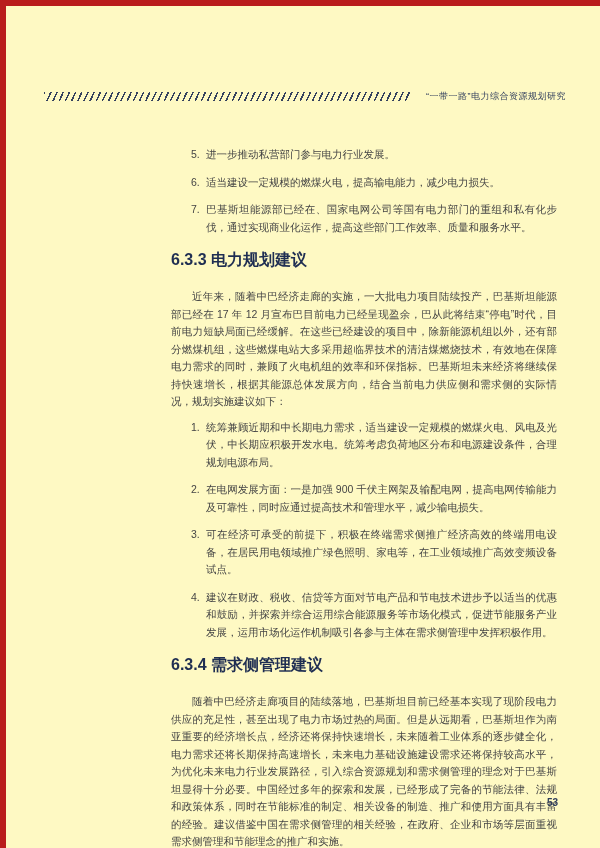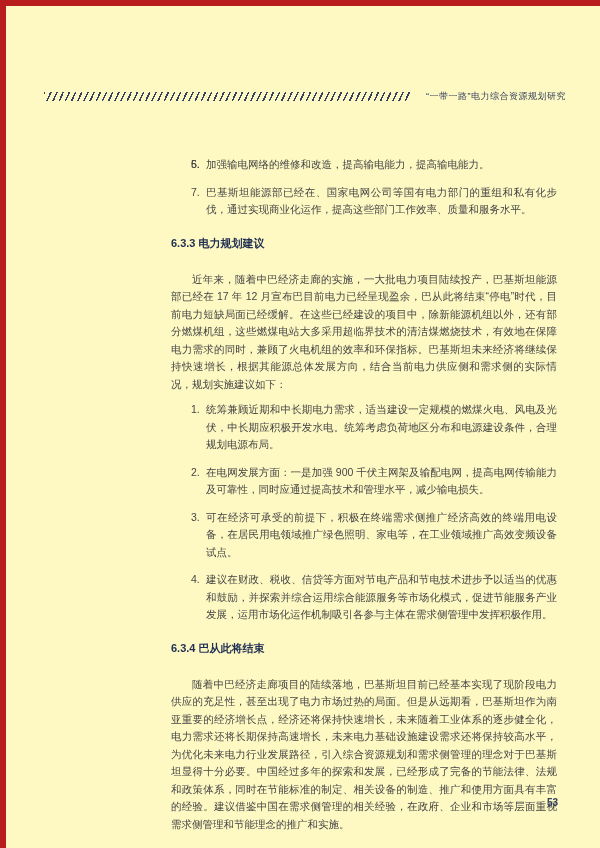--- a/index.html
+++ b/index.html
@@ -51,21 +51,21 @@
   .num-item{
     position:relative;
     padding-left:35px;
     margin-bottom:10px;
   }
   .num-item .num{
     position:absolute;
     left:20px;top:0;
   }
   .section-heading{
-    font-size:11px;
+    font-size:16px;
     font-weight:bold;
     color:#1f2e52;
     margin:13px 0 17px 0;
     line-height:22px;
     text-align:left;
   }
   .para{
     margin:4px 0 8px 0;
     text-indent:2em;
   }
@@ -86,24 +86,25 @@
   <div class="page-header">
     <div class="hatch"></div>
     <div class="header-title">“一带一路”电力综合资源规划研究</div>
   </div>
 
   <div class="content">
 
     <div class="num-list">
       <div class="num-item">
         <span class="num">5.</span>
+        <span>进一步推动私营部门参与电力行业发展。</span>
       </div>
       <div class="num-item">
         <span class="num">6.</span>
-        <span>加强输电网络的维修和改造，提高输电能力，提高输电能力。</span>
+        <span>适当建设一定规模的燃煤火电，提高输电能力，减少电力损失。</span>
       </div>
       <div class="num-item">
         <span class="num">7.</span>
         <span>巴基斯坦能源部已经在、国家电网公司等国有电力部门的重组和私有化步伐，通过实现商业化运作，提高这些部门工作效率、质量和服务水平。</span>
       </div>
     </div>
 
     <h2 class="section-heading">6.3.3 电力规划建议</h2>
 
     <p class="para">近年来，随着中巴经济走廊的实施，一大批电力项目陆续投产，巴基斯坦能源部已经在 17 年 12 月宣布巴目前电力已经呈现盈余，巴从此将结束“停电”时代，目前电力短缺局面已经缓解。在这些已经建设的项目中，除新能源机组以外，还有部分燃煤机组，这些燃煤电站大多采用超临界技术的清洁煤燃烧技术，有效地在保障电力需求的同时，兼顾了火电机组的效率和环保指标。巴基斯坦未来经济将继续保持快速增长，根据其能源总体发展方向，结合当前电力供应侧和需求侧的实际情况，规划实施建议如下：</p>
@@ -120,21 +121,21 @@
       <div class="num-item">
         <span class="num">3.</span>
         <span>可在经济可承受的前提下，积极在终端需求侧推广经济高效的终端用电设备，在居民用电领域推广绿色照明、家电等，在工业领域推广高效变频设备试点。</span>
       </div>
       <div class="num-item">
         <span class="num">4.</span>
         <span>建议在财政、税收、信贷等方面对节电产品和节电技术进步予以适当的优惠和鼓励，并探索并综合运用综合能源服务等市场化模式，促进节能服务产业发展，运用市场化运作机制吸引各参与主体在需求侧管理中发挥积极作用。</span>
       </div>
     </div>
 
-    <h2 class="section-heading">6.3.4 巴从此将结束</h2>
+    <h2 class="section-heading">6.3.4 需求侧管理建议</h2>
 
     <p class="para">随着中巴经济走廊项目的陆续落地，巴基斯坦目前已经基本实现了现阶段电力供应的充足性，甚至出现了电力市场过热的局面。但是从远期看，巴基斯坦作为南亚重要的经济增长点，经济还将保持快速增长，未来随着工业体系的逐步健全化，电力需求还将长期保持高速增长，未来电力基础设施建设需求还将保持较高水平，为优化未来电力行业发展路径，引入综合资源规划和需求侧管理的理念对于巴基斯坦显得十分必要。中国经过多年的探索和发展，已经形成了完备的节能法律、法规和政策体系，同时在节能标准的制定、相关设备的制造、推广和使用方面具有丰富的经验。建议借鉴中国在需求侧管理的相关经验，在政府、企业和市场等层面重视需求侧管理和节能理念的推广和实施。</p>
 
   </div>
 
   <div class="page-number">53</div>
 
 </div>
 
 </body></html>

